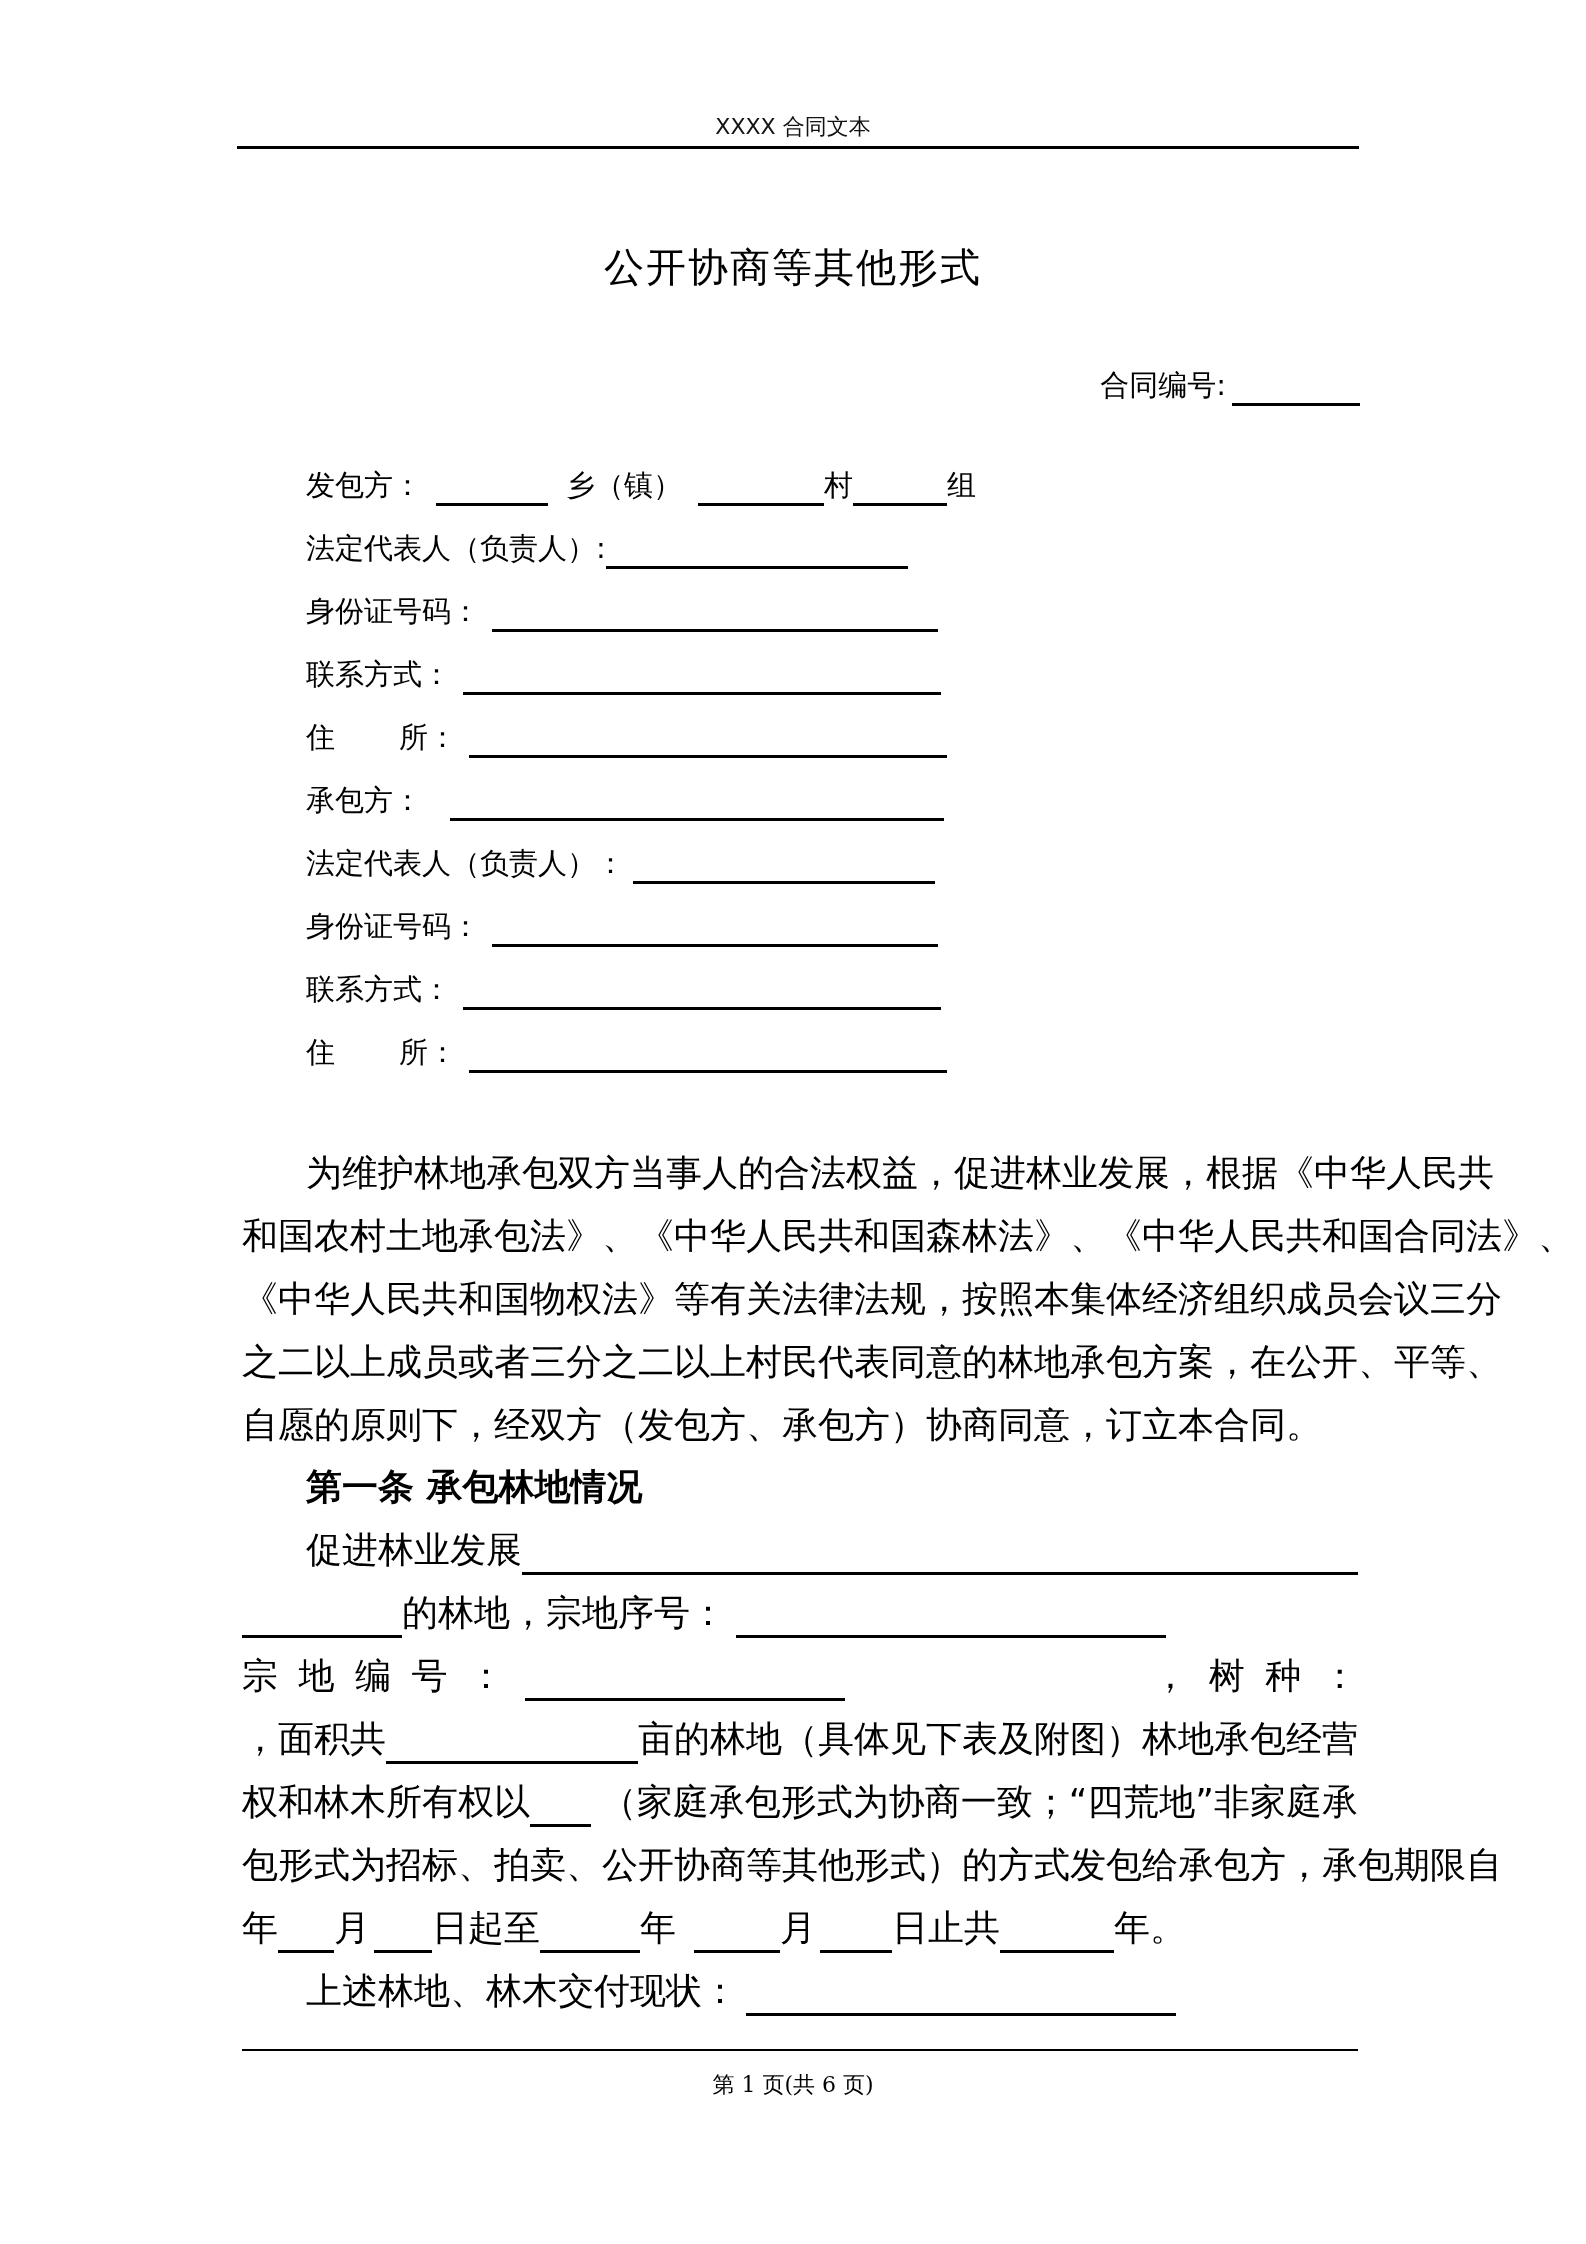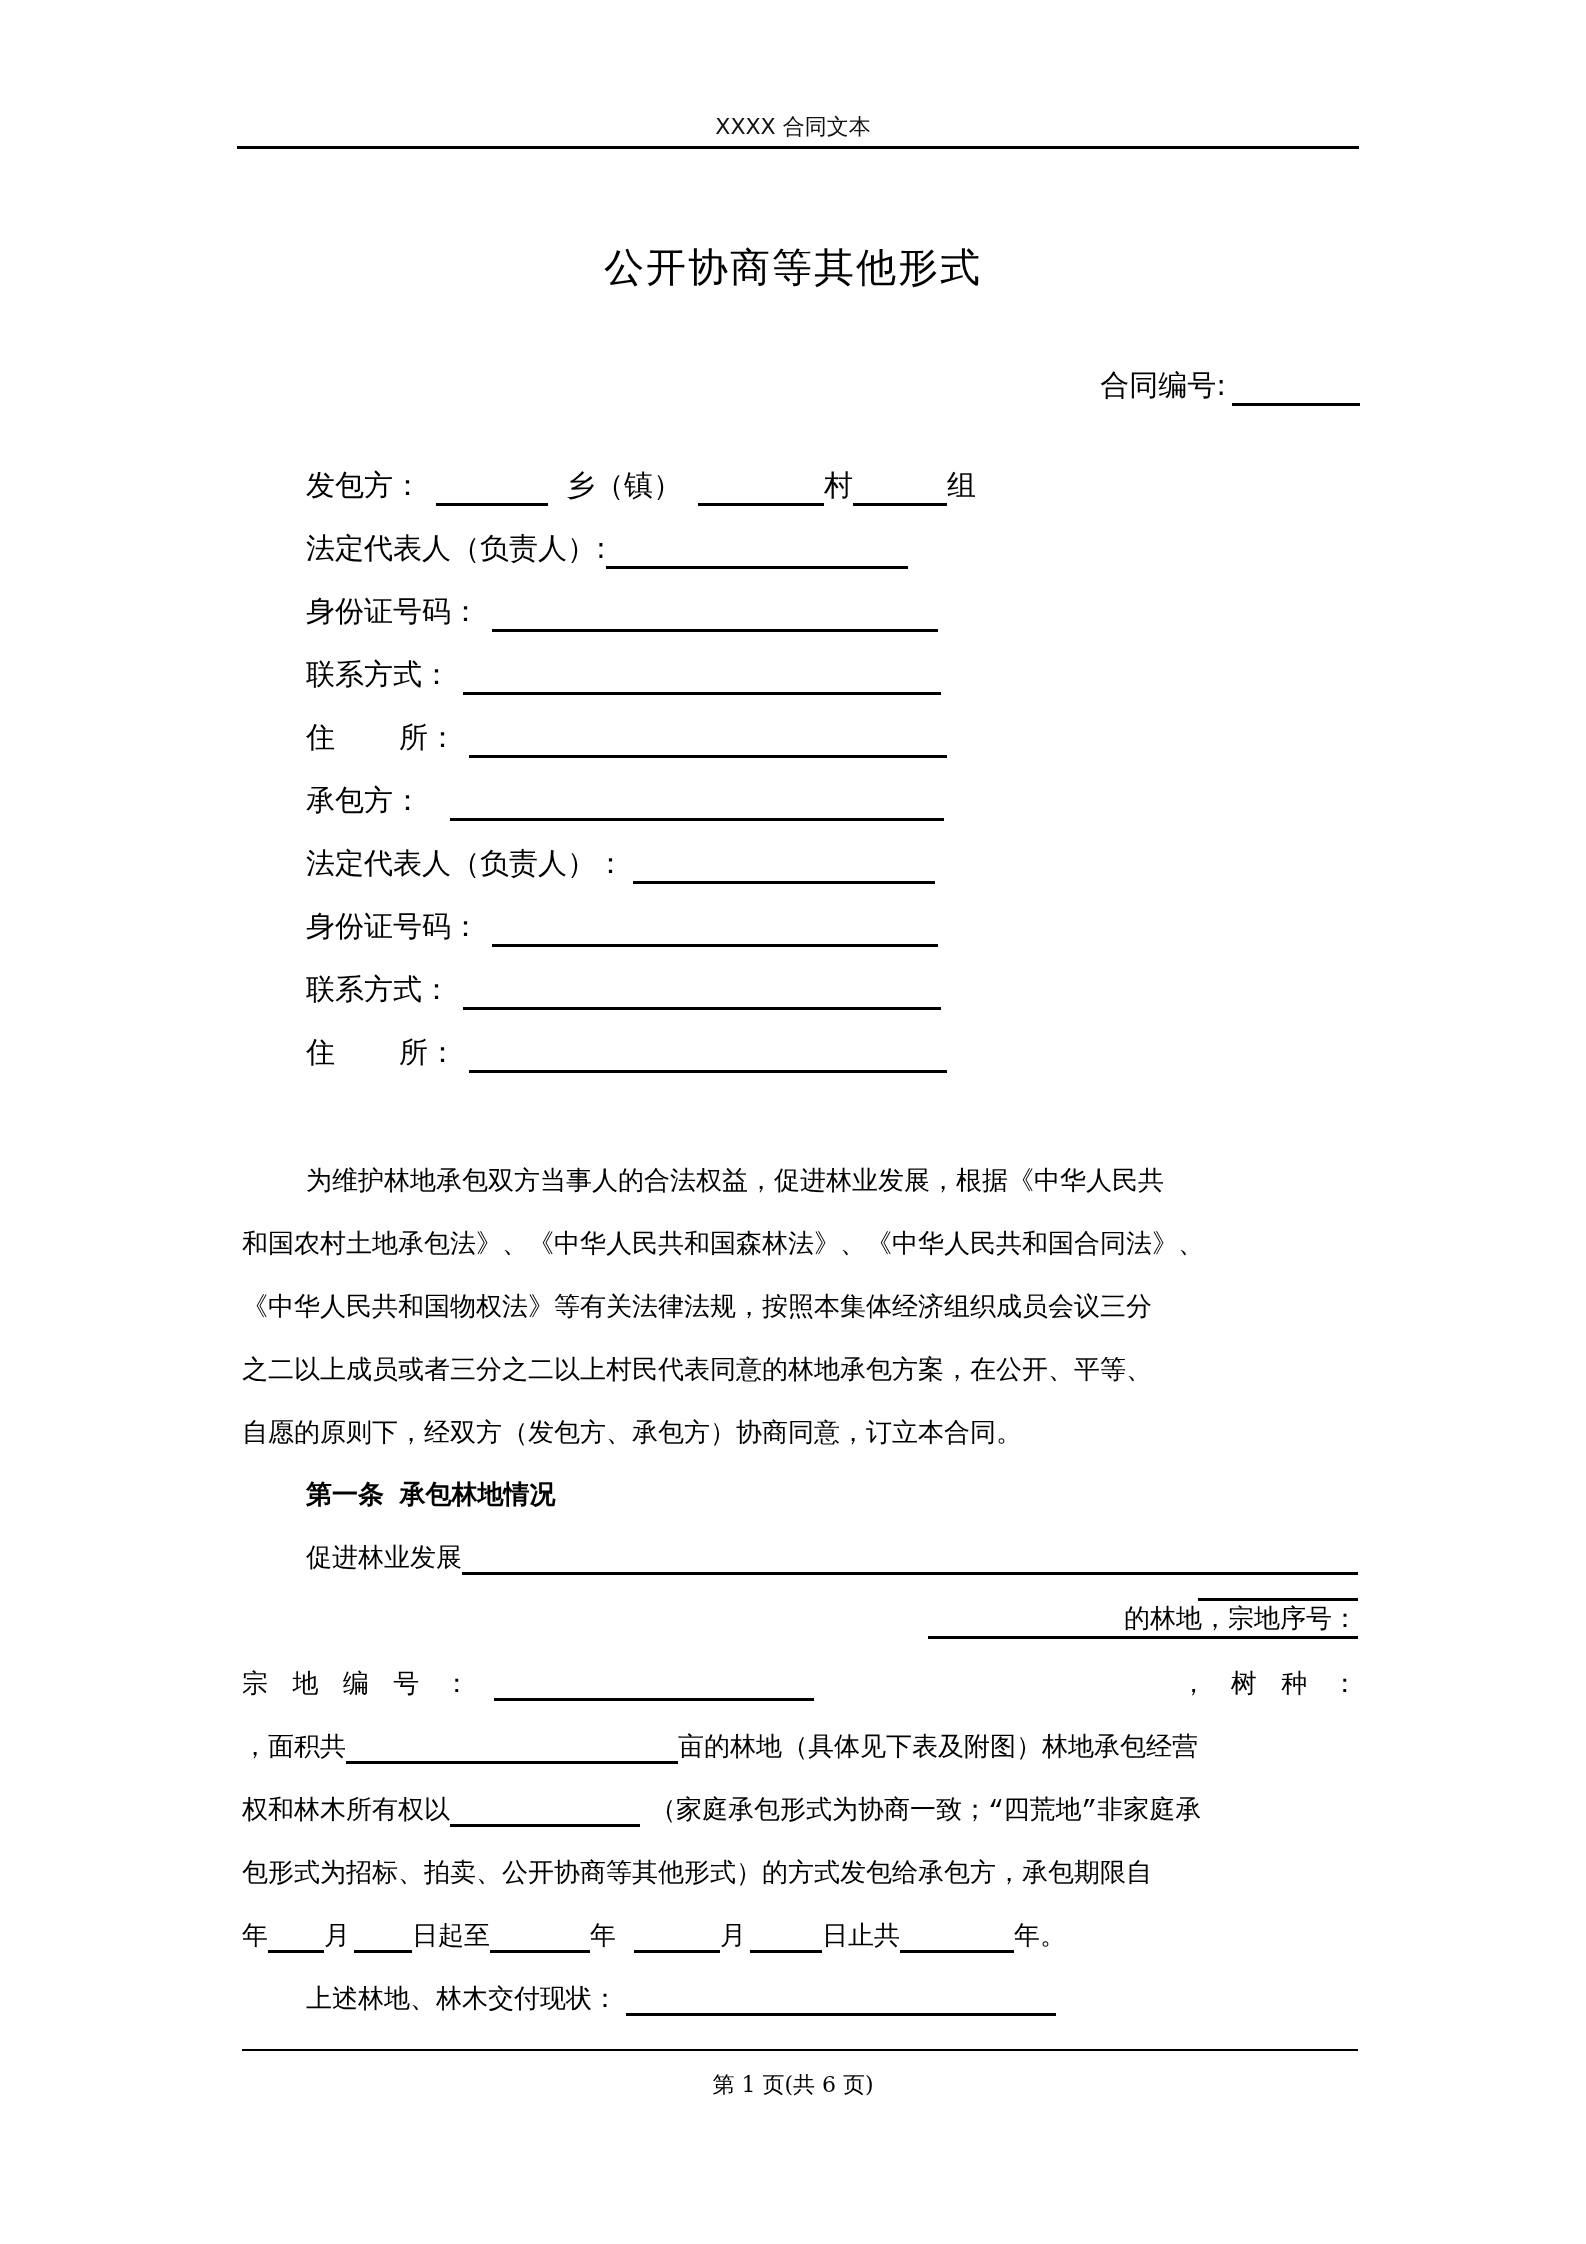--- a/index.html
+++ b/index.html
@@ -6,21 +6,21 @@
   body { width: 1586px; height: 2244px; position: relative; overflow: hidden;
          font-family: "DejaVu Sans", "Liberation Sans", sans-serif; color: #000; }
   .abs { position: absolute; }
   .header-text { top: 112px; left: 0; width: 1586px; text-align: center; font-size: 22px; color: #111; }
   .header-rule { top: 146px; left: 237px; width: 1122px; height: 3px; background: #000; }
   .title { top: 240px; left: 0; width: 1586px; text-align: center; font-size: 40px; letter-spacing: 2px;
            font-family: "DejaVu Serif", "Liberation Serif", serif; }
   .contract-no { top: 366px; right: 226px; font-size: 29px; display: flex; align-items: flex-end; }
   .blank { display: inline-block; border-bottom: 3px solid #000; height: 28px; vertical-align: bottom; }
   .row { left: 306px; font-size: 29px; display: flex; align-items: flex-end; white-space: nowrap; height: 40px; }
-  .body-line { left: 242px; width: 1116px; font-size: 26px; white-space: nowrap; display: flex; align-items: flex-end; height: 40px; font-family: Liberation Mono, monospace; }
+  .body-line { left: 242px; width: 1116px; font-size: 36px; white-space: nowrap; display: flex; align-items: flex-end; height: 40px; }
   .just { justify-content: space-between; }
   .bold { font-weight: bold; }
   .footer-rule { top: 2049px; left: 242px; width: 1116px; height: 2px; background: #000; }
   .footer-text { top: 2070px; left: 0; width: 1586px; text-align: center; font-size: 22px;
                  font-family: "DejaVu Serif", "Liberation Serif", serif; }
 </style>
 </head>
 <body>
 
 <div class="abs header-text">XXXX 合同文本</div>
@@ -87,21 +87,21 @@
 <div class="abs body-line" style="top:1284px;">《中华人民共和国物权法》等有关法律法规，按照本集体经济组织成员会议三分</div>
 <div class="abs body-line" style="top:1347px;">之二以上成员或者三分之二以上村民代表同意的林地承包方案，在公开、平等、</div>
 <div class="abs body-line" style="top:1410px;">自愿的原则下，经双方（发包方、承包方）协商同意，订立本合同。</div>
 
 <div class="abs body-line bold" style="top:1472px;left:306px;">第一条  承包林地情况</div>
 
 <div class="abs body-line" style="top:1535px;left:306px;width:1052px;">
   <span>促进林业发展</span>
   <span class="blank" style="flex:1;"></span>
 </div>
-<div class="abs body-line" style="top:1598px;flex-direction:column;">
+<div class="abs body-line" style="top:1598px;">
   <span class="blank" style="width:160px;"></span>
   <span>的林地，宗地序号：</span>
   <span class="blank" style="width:430px;margin-left:10px;"></span>
 </div>
 <div class="abs body-line just" style="top:1661px;">
   <span>宗</span>
   <span>地</span>
   <span>编</span>
   <span>号</span>
   <span>：</span>

